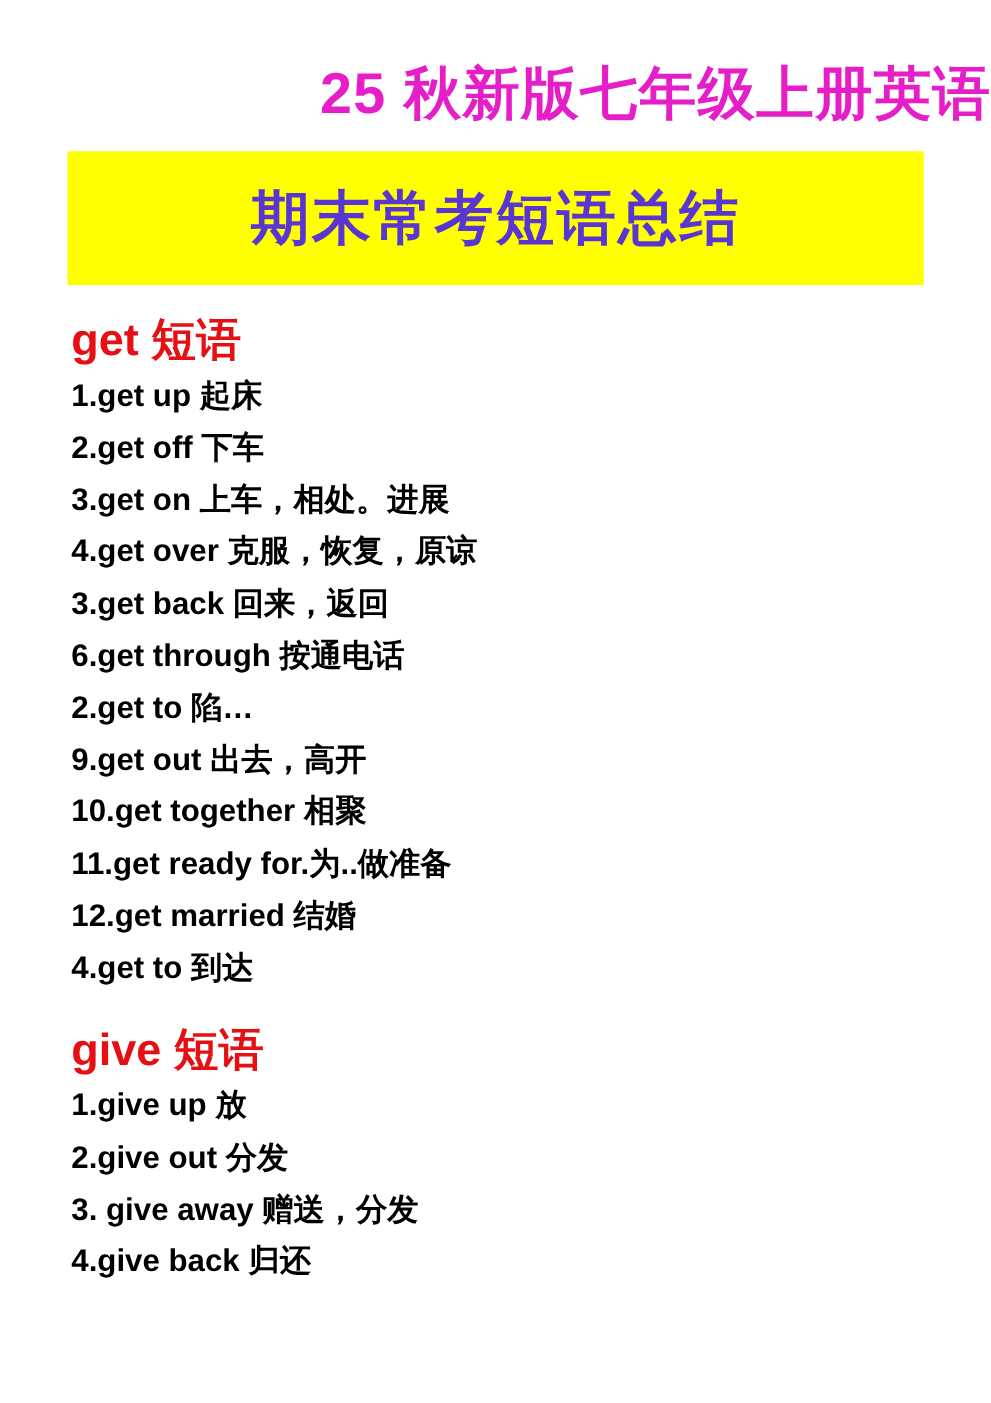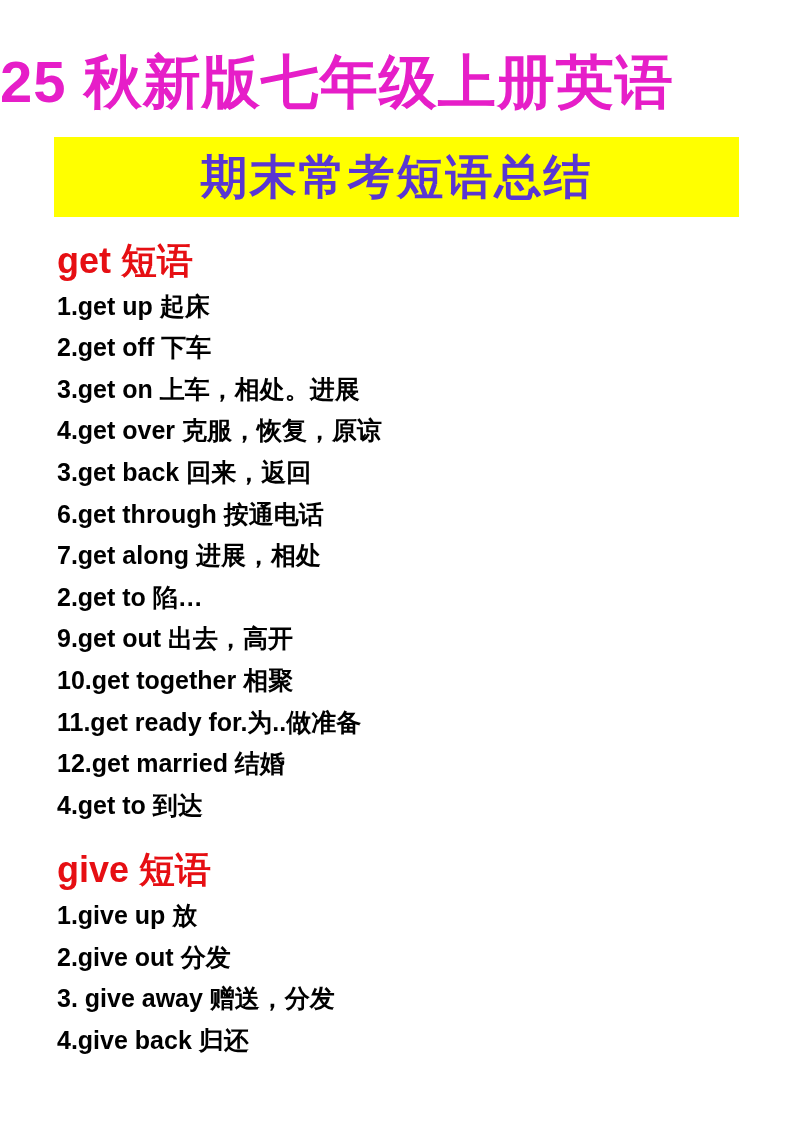--- a/index.html
+++ b/index.html
@@ -11,29 +11,29 @@
     overflow: hidden;
   }
   .page {
     width: 793px;
     height: 1122px;
     background: #ffffff;
     position: relative;
   }
   .doc-title {
     padding-top: 44px;
-    text-align: left;
-    font-size: 58px;
+    text-align: right;
+    font-size: 46px;
     font-weight: bold;
     letter-spacing: 1px;
     white-space: nowrap;
   }
   .banner {
     margin: 15px 54px 0 54px;
-    height: 80px;
+    height: 107px;
     display: flex;
     align-items: center;
     justify-content: center;
   }
   .banner-text {
     font-size: 47px;
     font-weight: bold;
     letter-spacing: 2px;
     white-space: nowrap;
   }
@@ -72,21 +72,20 @@
 
     <div class="section">
       <div class="section-heading" style="color: rgb(230, 15, 19);">get 短语</div>
       <ul class="phrase-list">
         <li class="phrase-item">1.get up 起床</li>
         <li class="phrase-item">2.get off 下车</li>
         <li class="phrase-item">3.get on 上车，相处。进展</li>
         <li class="phrase-item">4.get over 克服，恢复，原谅</li>
         <li class="phrase-item">3.get back 回来，返回</li>
         <li class="phrase-item">6.get through 按通电话</li>
-        <li class="phrase-item">7.get along 进展，相处</li>
         <li class="phrase-item">2.get to 陷…</li>
         <li class="phrase-item">9.get out 出去，高开</li>
         <li class="phrase-item">10.get together 相聚</li>
         <li class="phrase-item">11.get ready for.为..做准备</li>
         <li class="phrase-item">12.get married 结婚</li>
         <li class="phrase-item">4.get to 到达</li>
       </ul>
     </div>
 
     <div class="section">

